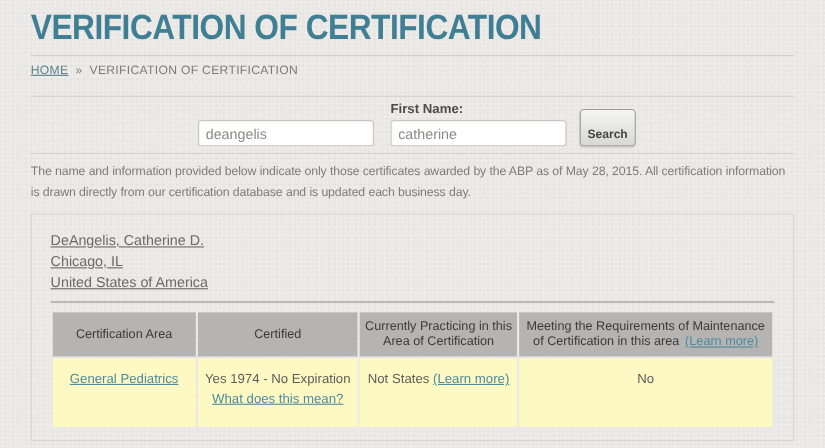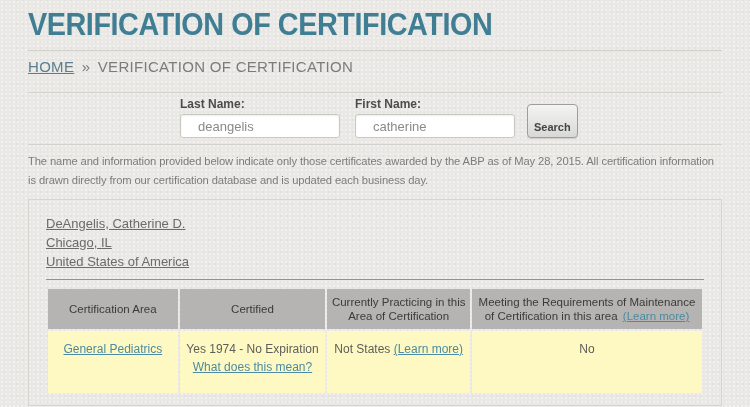--- a/index.html
+++ b/index.html
@@ -21,42 +21,42 @@
     font-size: 32px;
     font-weight: bold;
     color: #3f7e93;
     letter-spacing: -0.5px;
     transform: scaleX(0.9);
     transform-origin: left center;
     white-space: nowrap;
   }
   .rule { height: 1px; background: #d0cfca; margin-top: 7px; }
 
-  .breadcrumb { margin-top: 7px; font-size: 15px; color: #7b7b78; letter-spacing: 0.3px; }
+  .breadcrumb { margin-top: 7px; font-size: 11px; color: #7b7b78; letter-spacing: 0.3px; }
   .breadcrumb a { color: #5b7e8c; text-decoration: underline; cursor: pointer; }
   .bc-sep { margin: 0 3px; }
 
   .form-band {
     margin-top: 17px;
     border-top: 1px solid #d3d2cd;
     border-bottom: 1px solid #d3d2cd;
     padding: 4px 0 6px;
     display: flex;
     align-items: flex-end;
   }
   .field-group { display: flex; flex-direction: column; }
   .fg-last  { margin-left: 152px; }
   .fg-first { margin-left: 15px; }
   .field-group label {
     font-size: 12px; font-weight: bold; color: #4c4c4a; margin-bottom: 3px;
   }
   .text-input {
     width: 160px; height: 24px;
     border: 1px solid #c8c8c3; border-radius: 3px;
-    background: #fff; padding: 0 17px;
+    background: #fff; padding: 0 6px;
     font-size: 13px; color: #8a8a88; font-family: inherit;
     box-shadow: inset 0 1px 2px rgba(0,0,0,0.07);
   }
   .search-btn {
     margin-left: 12px; height: 14px; padding: 16px 6px;
     font-size: 11px; font-weight: bold; color: #454545;
     background: linear-gradient(#f4f4f3, #d8d8d6);
     border: 1px solid #9d9d9a; border-radius: 4px;
     font-family: inherit; cursor: pointer;
     box-shadow: 0 1px 1px rgba(0,0,0,0.12);
@@ -114,21 +114,20 @@
   <div class="rule"></div>
 
   <div class="breadcrumb">
     <a href="#">HOME</a>
     <span class="bc-sep">»</span>
     <span>VERIFICATION OF CERTIFICATION</span>
   </div>
 
   <div class="form-band">
     <div class="field-group fg-last">
-      <label>Last Name:</label>
       <input type="text" class="text-input" value="deangelis" style="">
     </div>
     <div class="field-group fg-first">
       <label>First Name:</label>
       <input type="text" class="text-input" value="catherine" style="">
     </div>
     <button class="search-btn">Search</button>
   </div>
 
   <p class="disclaimer">The name and information provided below indicate only those certificates awarded by the ABP as of May 28, 2015. All certification information is drawn directly from our certification database and is updated each business day.</p>

